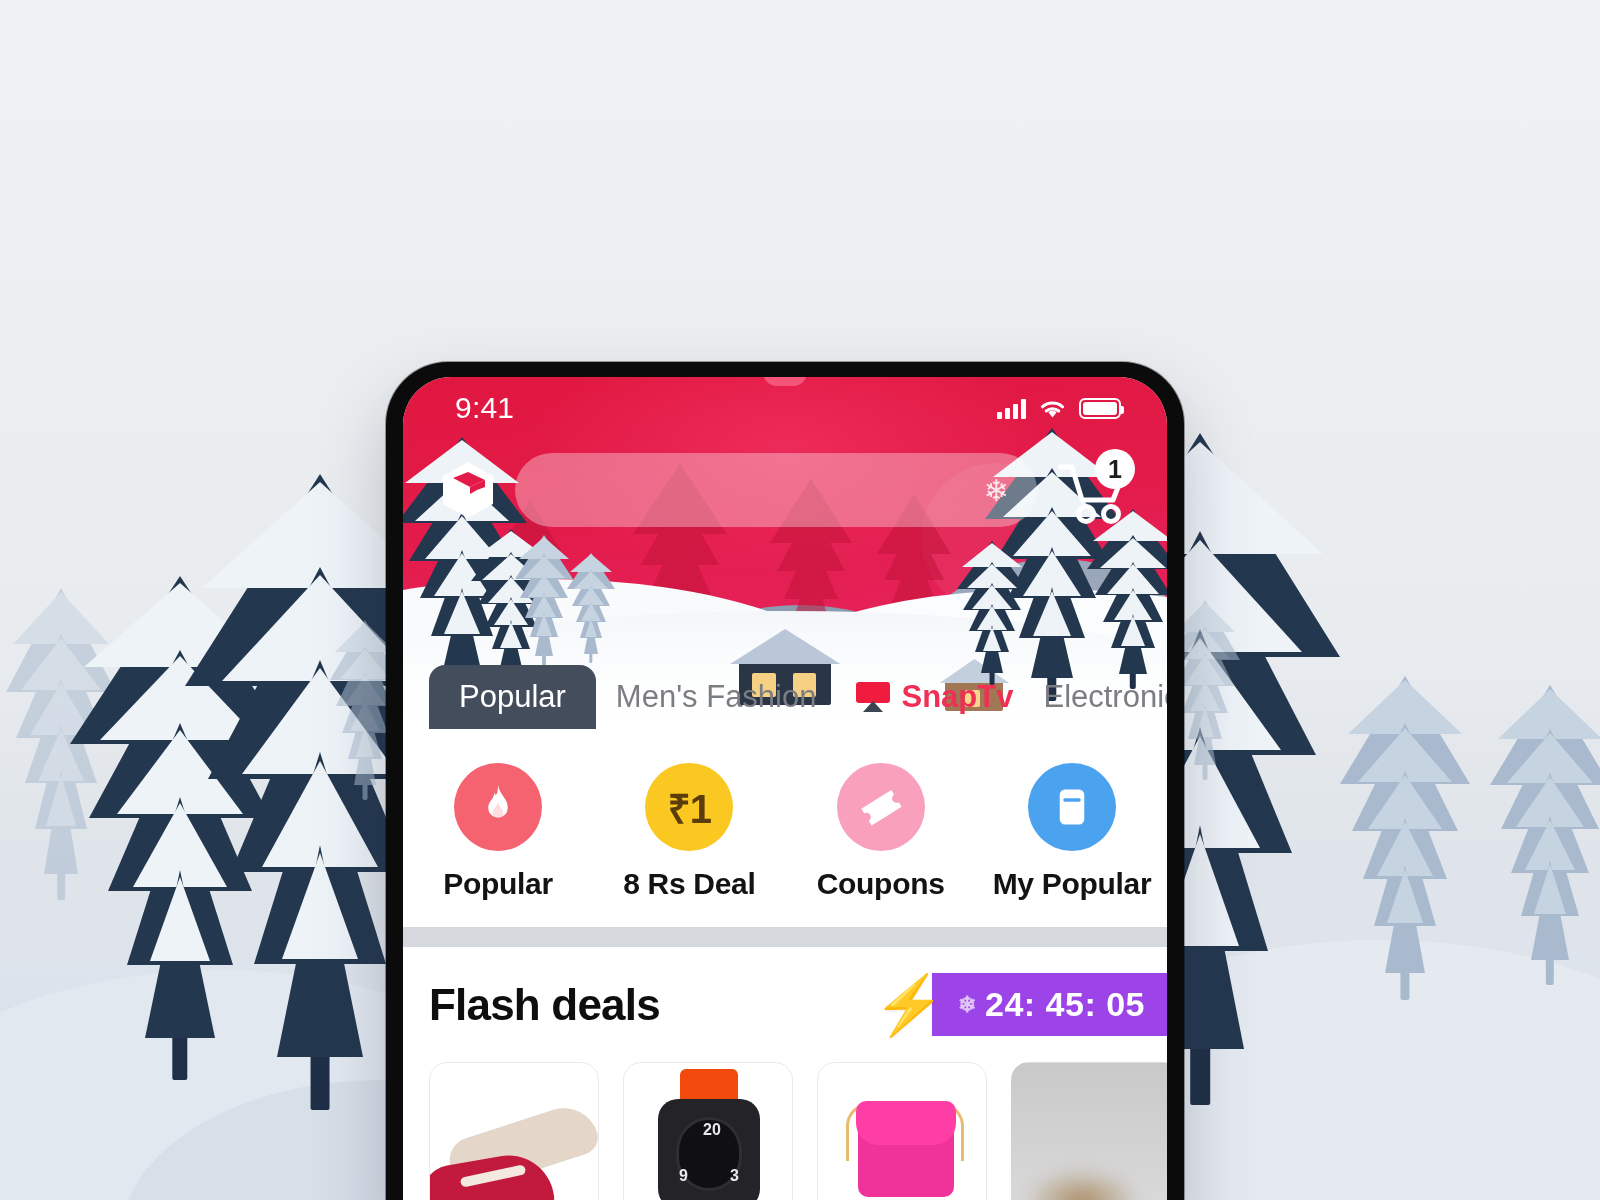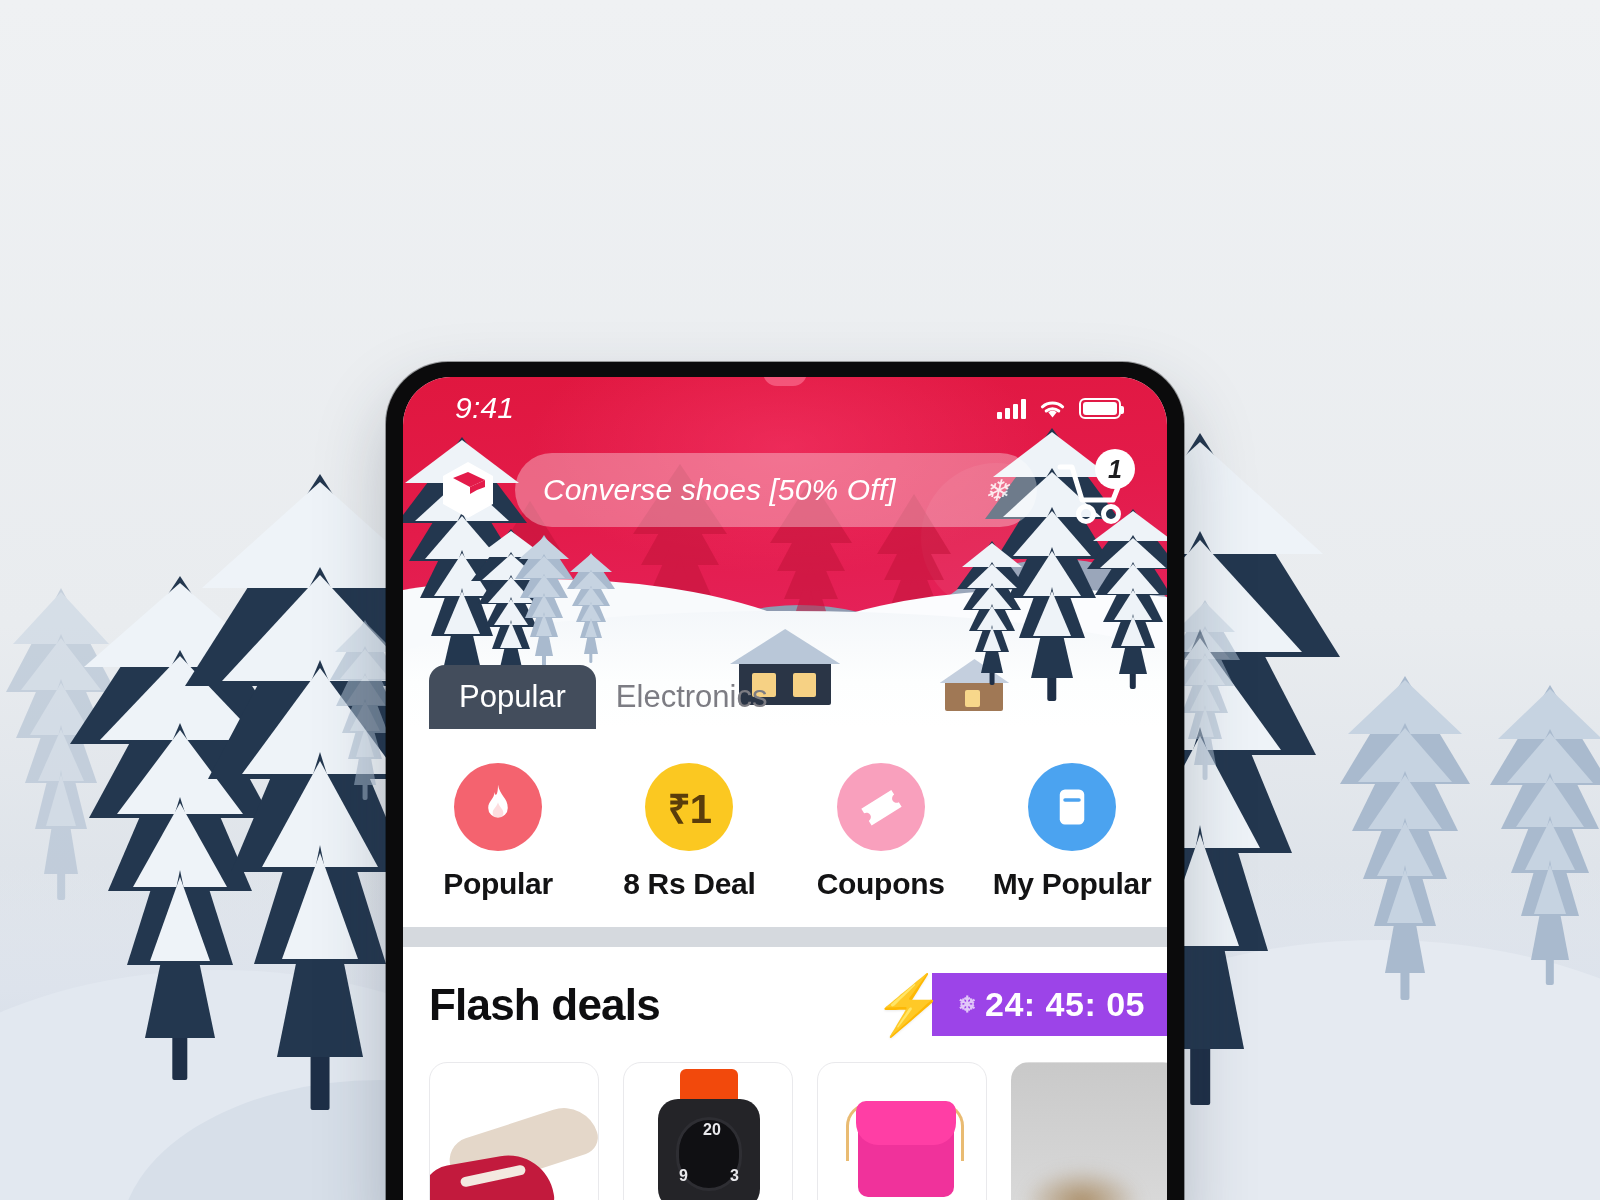--- a/index.html
+++ b/index.html
@@ -72,21 +72,20 @@
     position: absolute; left: 50%; top: -11px; transform: translateX(-50%);
     width: 44px; height: 20px; border-radius: 0 0 14px 14px;
     background: rgba(255,130,160,.55); z-index: 30;
   }
 
   
   #app-header {
     position: relative; height: 352px;
     background: linear-gradient(175deg, #e0173f 0%, #e31b4a 38%, #e5225a 70%, #e12a63 100%);
     overflow: hidden;
-    font-style: italic;
   }
   .hdr-glow {
     position: absolute; left: 50%; top: -60px; transform: translateX(-50%);
     width: 520px; height: 260px; border-radius: 50%;
     background: radial-gradient(ellipse at center, rgba(255,70,120,.38), rgba(255,70,120,0) 70%);
   }
   .hdr-circle {
     position:absolute; right: 96px; top: 86px; width: 150px; height: 150px;
     border-radius: 50%; background: rgba(255,255,255,.06);
   }
@@ -424,21 +423,20 @@
       <div class="search-row">
         <span class="brand-logo">
           <svg viewBox="0 0 58 60" width="58" height="60">
             <path d="M29 2 L54 16 L54 44 L29 58 L4 44 L4 16 Z" fill="#fff"></path>
             <path d="M14 18 L29 12 L46 20 L31 27 Z" fill="#e31b4a"></path>
             <path d="M31 27 L46 20 L46 27 L38 30 L31 34 Z" fill="#e31b4a"></path>
           </svg>
         </span>
 
         <div class="searchbar">
-          <span class="q">Converse shoes [50% Off]</span>
           <span class="search-flake">❄</span>
         </div>
 
         <div class="cart-wrap">
           <svg viewBox="0 0 78 74" width="78" height="74">
             <path d="M5 14 H17 L27 47 H58 L67 24" stroke="#fff" stroke-width="5" fill="none" stroke-linecap="round" stroke-linejoin="round"></path>
             <circle cx="31" cy="61" r="7.5" stroke="#fff" stroke-width="5" fill="none"></circle>
             <circle cx="56" cy="61" r="7.5" stroke="#fff" stroke-width="5" fill="none"></circle>
           </svg>
           <span class="cart-badge">1</span>
@@ -591,20 +589,30 @@
             <span class="snow" style="border-left-width: 6.7584px; border-right-width: 6.7584px; border-bottom-width: 18.4px; bottom: 26.128px; border-bottom-color: rgb(198, 211, 225);"></span>
           </div>
       </div>
     </div>
 
     <div id="tabs">
       <div class="tab active">
         <span>Popular</span>
       </div>
       <div class="tab">
+        <span>Men's Fashion</span>
+      </div>
+      <div class="tab snaptv">
+        <span class="tv-icon">
+          <span class="scr"></span>
+            <span class="stand"></span>
+        </span>
+        <span>SnapTv</span>
+      </div>
+      <div class="tab">
         <span>Electronics</span>
       </div>
     </div>
 
     <div id="categories">
 
       <div class="cat">
         <div class="cat-ico" style="background:#f4636f;">
           <svg viewBox="0 0 44 54" width="40" height="48">
             <path d="M22 2 C24 14 33 17 33 28 a11 11 0 0 1-22 0 C11 20 18 18 18 10 C19 16 22 14 22 2 Z" fill="#fff"></path>

